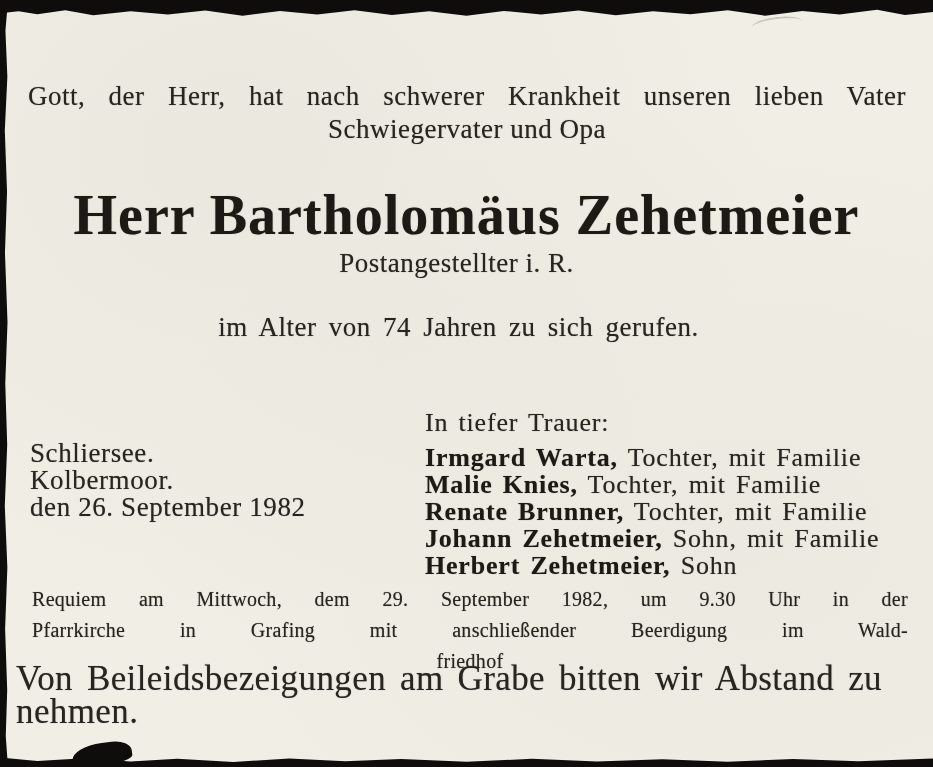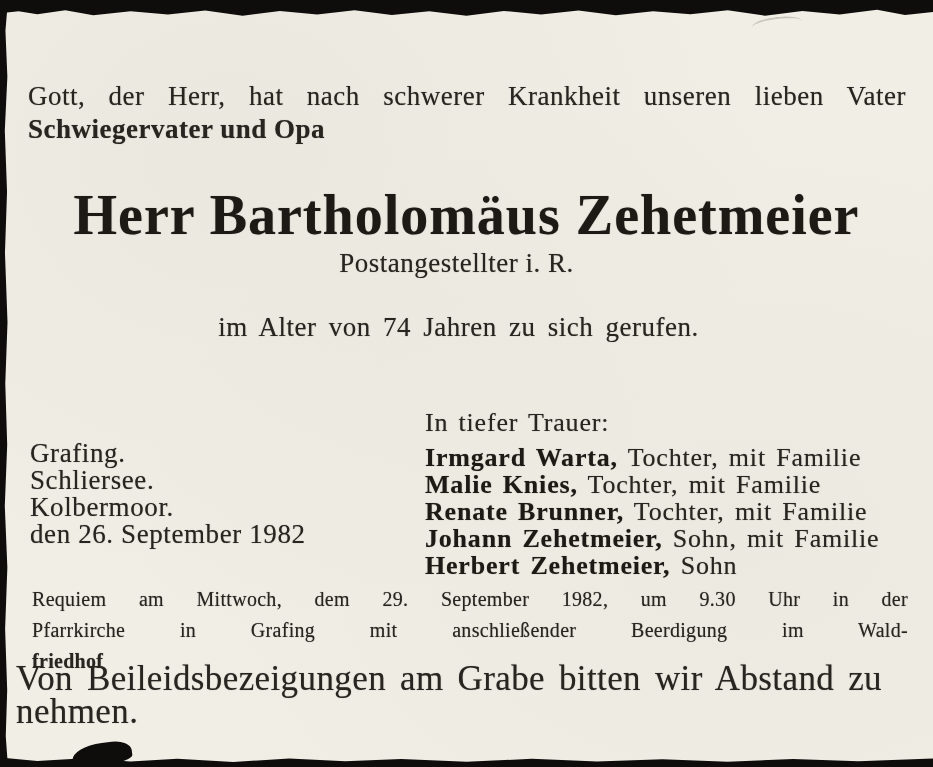--- a/index.html
+++ b/index.html
@@ -56,21 +56,21 @@
   }
 
   
   .txt { text-shadow: 0 0 1px rgba(40, 36, 30, 0.45); }
 
   .intro {
     position: absolute; left: 28px; top: 80px; width: 878px;
     font-size: 27px; line-height: 33px; letter-spacing: 0.5px;
   }
   .jl { text-align: justify; text-align-last: justify; }
-  .ctr { text-align: left; font-weight: bold; }
+  .ctr { text-align: center; }
 
   .deceased-name {
     position: absolute; left: 0; top: 185px; width: 933px;
     text-align: center;
     font-size: 56px; line-height: 60px; font-weight: bold;
     letter-spacing: 1px;
     color: #1d1a16;
   }
   .deceased-title {
     position: absolute; left: -10px; top: 247px; width: 933px;
@@ -137,21 +137,20 @@
     </div>
     <div class="mourner-row">
       <b>Johann Zehetmeier,</b><span> Sohn, mit Familie</span>
     </div>
     <div class="mourner-row">
       <b>Herbert Zehetmeier,</b><span> Sohn</span>
     </div>
   </div>
 
   <div class="places txt">
-    <div>Grafing.</div>
     <div>Schliersee.</div>
     <div>Kolbermoor.</div>
     <div>den 26. September 1982</div>
   </div>
 
   <div class="funeral txt">
     <div class="jl">Requiem am Mittwoch, dem 29. September 1982, um 9.30 Uhr in der</div>
     <div class="jl">Pfarrkirche in Grafing mit anschließender Beerdigung im Wald-</div>
     <div class="ctr">friedhof</div>
   </div>

